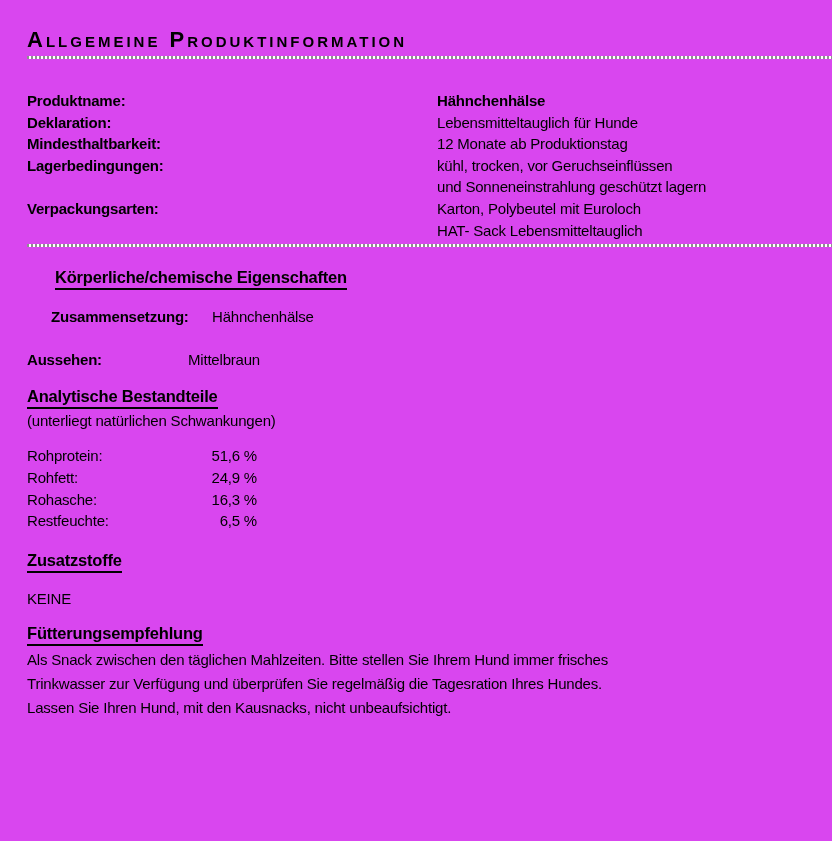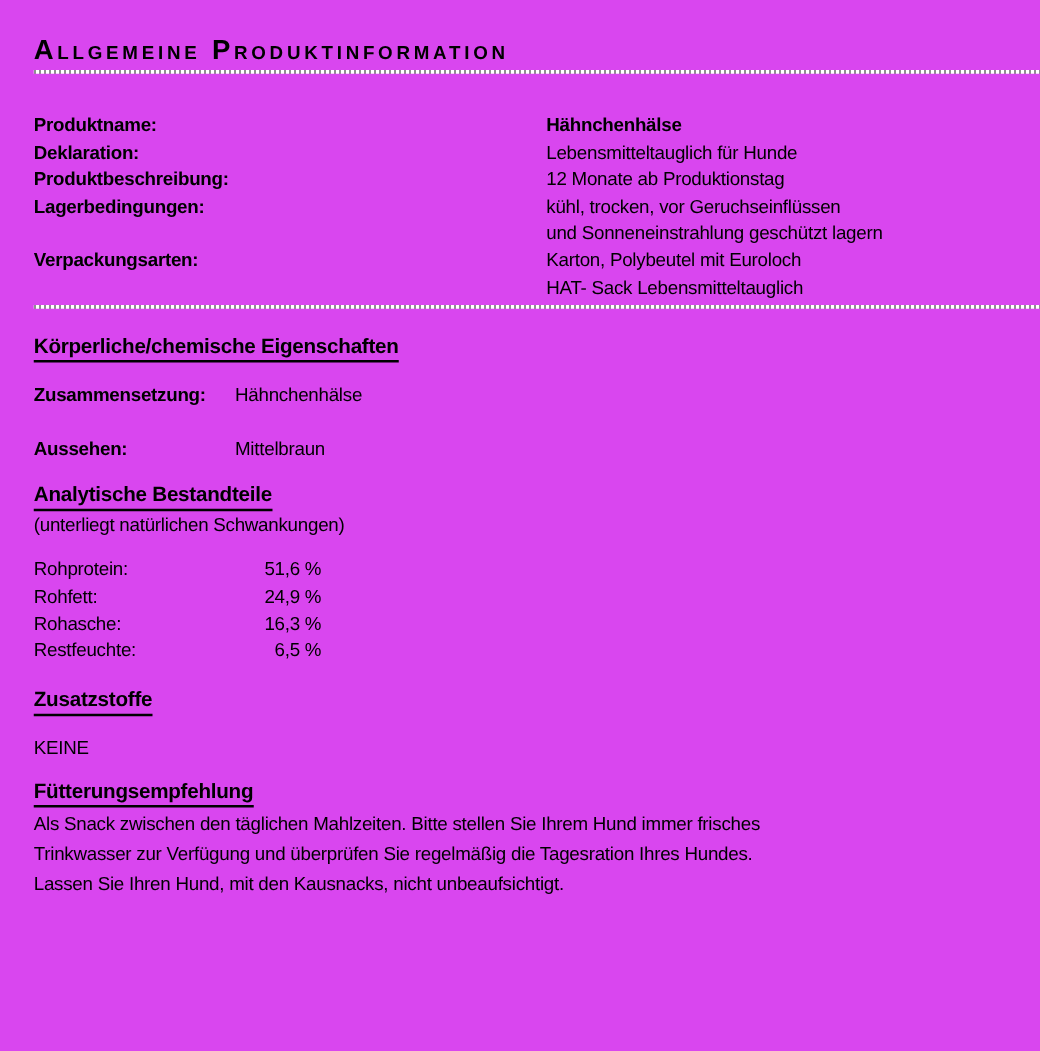--- a/index.html
+++ b/index.html
@@ -42,27 +42,27 @@
   
   .sub-heading {
     display: inline-block;
     font-size: 16.5px;
     line-height: 19px;
     font-weight: bold;
     border-bottom: 2px solid #000;
     padding-bottom: 1px;
   }
   .sub-heading-wrap { line-height: 0; }
-  .sh-koerperlich { margin-top: 21px; }
+  .sh-koerperlich { margin-top: 21px; margin-left: 28px; }
   .sh-analytisch  { margin-top: 17px; }
   .sh-zusatz      { margin-top: 19px; }
   .sh-fuetterung  { margin-top: 15px; }
   
   .prop-row { font-size: 15px; line-height: 21.6px; white-space: nowrap; }
-  .prop-row.r0 { margin-top: 16px; }
+  .prop-row.r0 { margin-top: 16px; margin-left: 24px; }
   .prop-row.r1 { margin-top: 31px; }
   .prop-row.r2 { margin-top: 21px; }
   .prop-label { display: inline-block; width: 161px; font-weight: bold; vertical-align: top; }
   
   .ana-note { font-size: 15px; line-height: 20px; margin-top: 2px; }
   .ana-table { margin-top: 14px; }
   .ana-row { font-size: 15px; line-height: 21.6px; white-space: nowrap; }
   .ana-label { display: inline-block; width: 160px; font-weight: normal; vertical-align: top; }
   .ana-value { display: inline-block; width: 70px; text-align: right; vertical-align: top; }
   
@@ -80,21 +80,21 @@
     <div class="dotted-rule"></div>
 
     <div class="info-table">
       <div class="info-row">
         <span class="info-label">Produktname:</span><span class="info-value bold">Hähnchenhälse</span>
       </div>
       <div class="info-row">
         <span class="info-label">Deklaration:</span><span class="info-value">Lebensmitteltauglich für Hunde</span>
       </div>
       <div class="info-row">
-        <span class="info-label">Produktbeschreibung:</span><span class="info-value">12 Monate ab Produktionstag</span>
+        <span class="info-label">Mindesthaltbarkeit:</span><span class="info-value">12 Monate ab Produktionstag</span>
       </div>
       <div class="info-row">
         <span class="info-label">Lagerbedingungen:</span><span class="info-value">kühl, trocken, vor Geruchseinflüssen</span>
       </div>
       <div class="info-row">
         <span class="info-label"></span><span class="info-value">und Sonneneinstrahlung geschützt lagern</span>
       </div>
       <div class="info-row">
         <span class="info-label">Verpackungsarten:</span><span class="info-value">Karton, Polybeutel mit Euroloch</span>
       </div>

